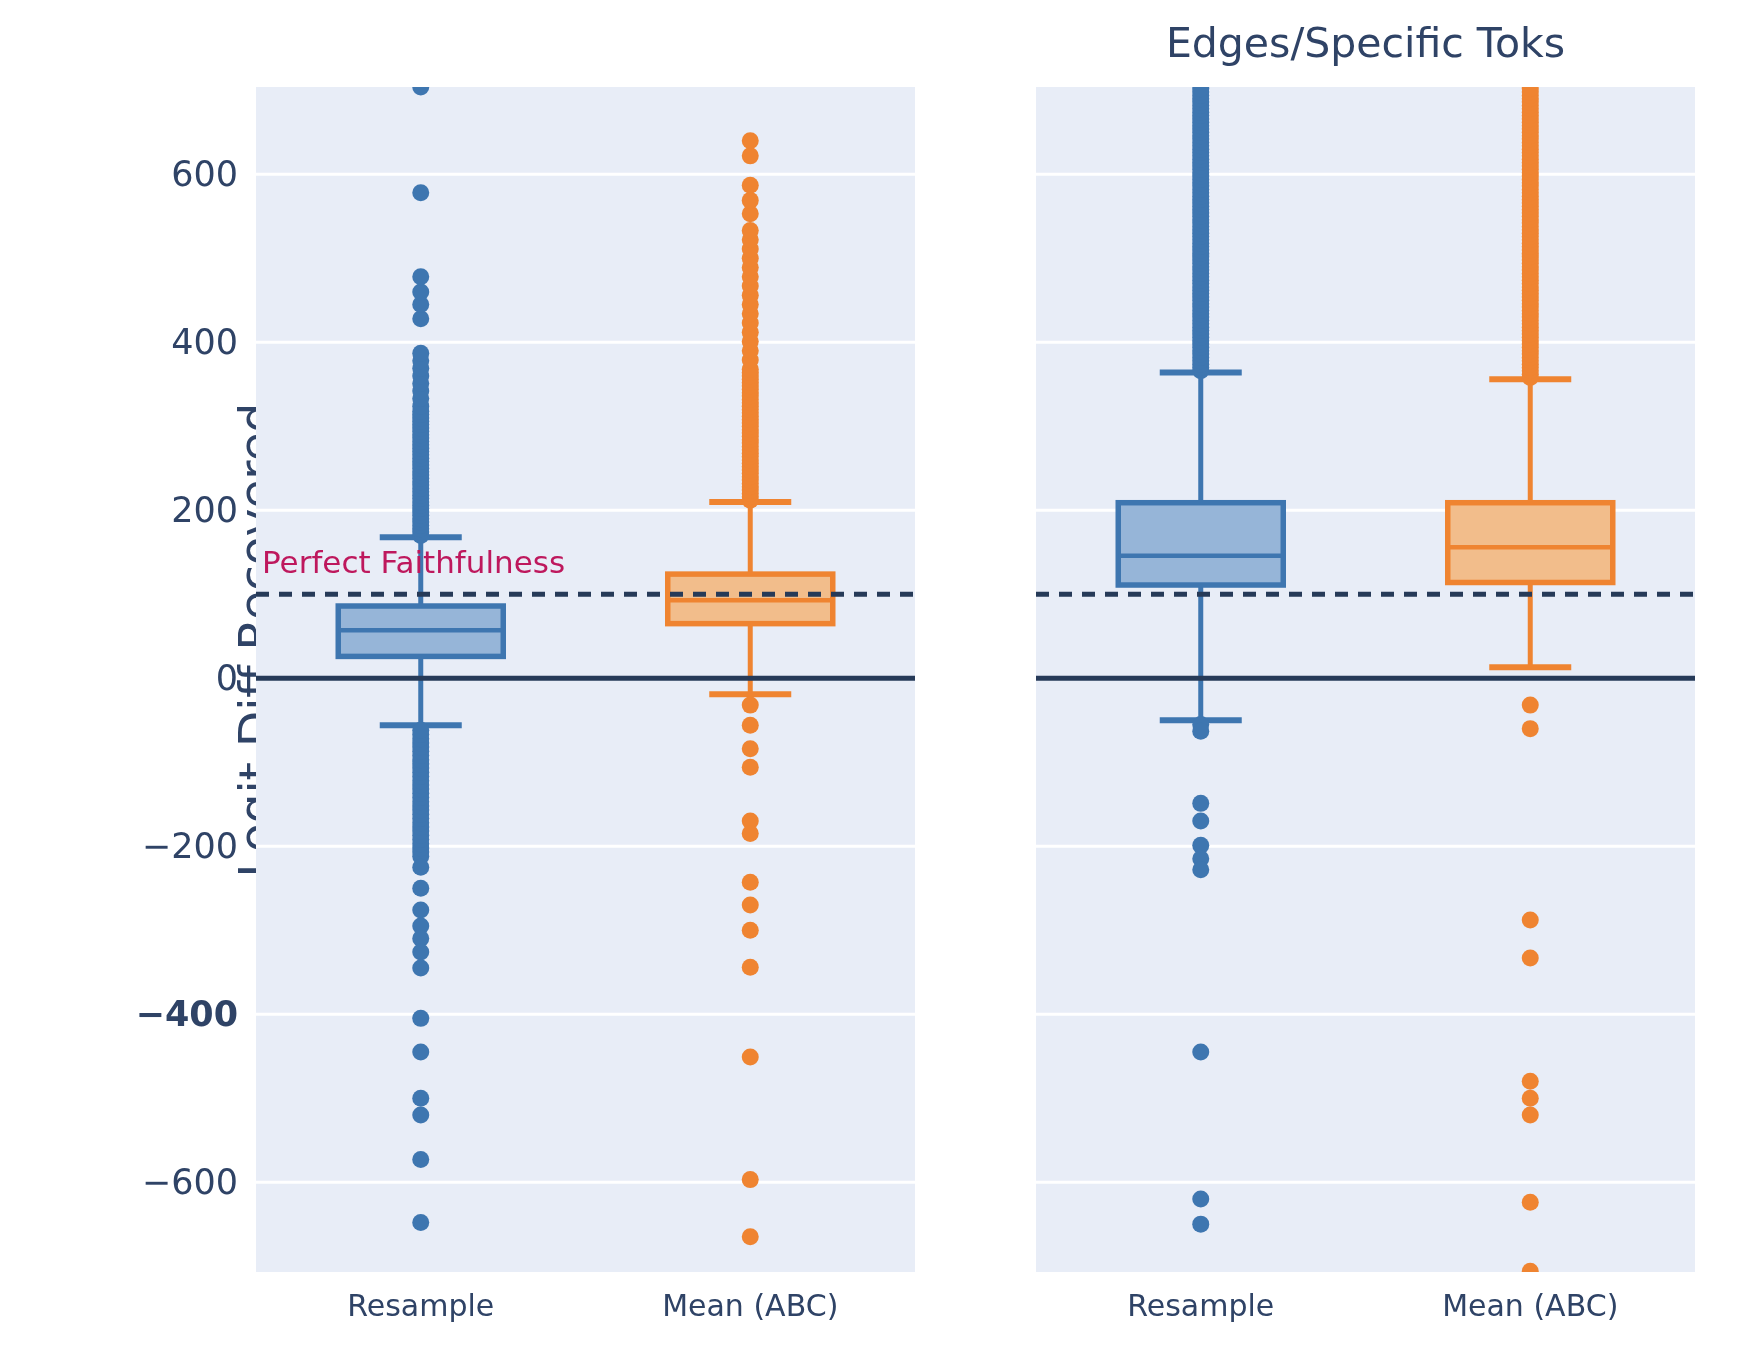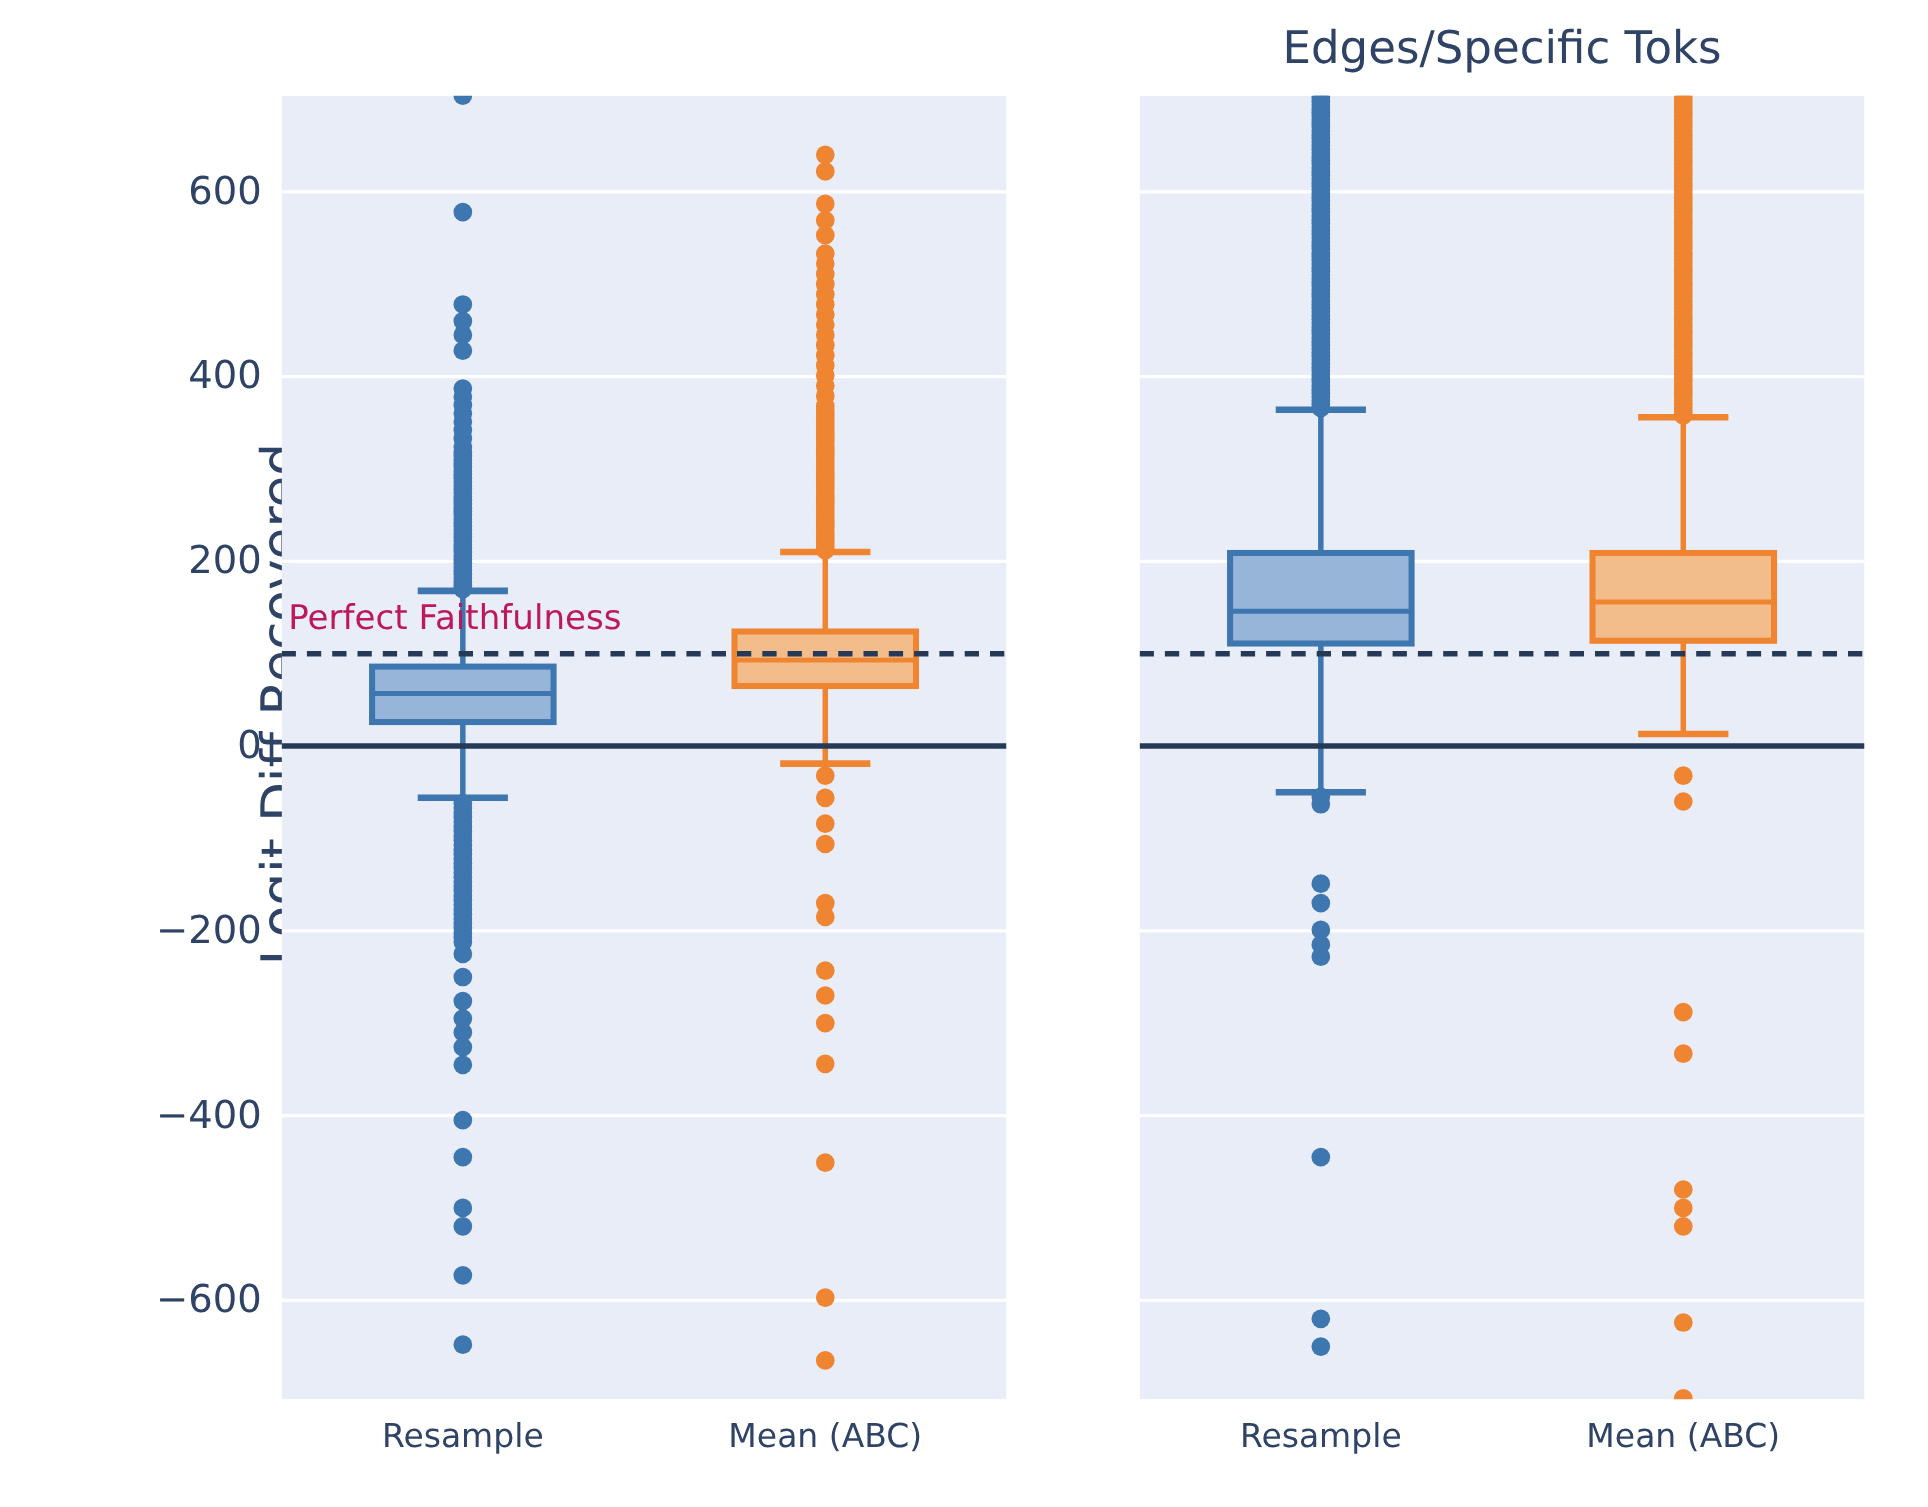--- a/index.html
+++ b/index.html
@@ -435,16 +435,16 @@
   <div class="xtick" id="xt01" style="left: 750.25px;">Mean (ABC)</div>
   <div class="xtick" id="xt10" style="left: 1200.75px;">Resample</div>
   <div class="xtick" id="xt11" style="left: 1530.25px;">Mean (ABC)</div>
 
   <div id="yticks">
       <div class="ytick" style="left: 28px; top: 174.342px;">600</div>
       <div class="ytick" style="left: 28px; top: 342.308px;">400</div>
       <div class="ytick" style="left: 28px; top: 510.274px; text-align: right;">200</div>
       <div class="ytick" style="left: 28px; top: 678.24px;">0</div>
       <div class="ytick" style="left: 28px; top: 846.206px;">−200</div>
-      <div class="ytick" style="left: 28px; top: 1014.17px;">−400</div>
+      <div class="ytick" style="left: 28px; top: 1014.17px; font-weight: bold;">−400</div>
       <div class="ytick" style="left: 28px; top: 1182.14px;">−600</div>
     </div>
 </div>
 
 </body></html>

